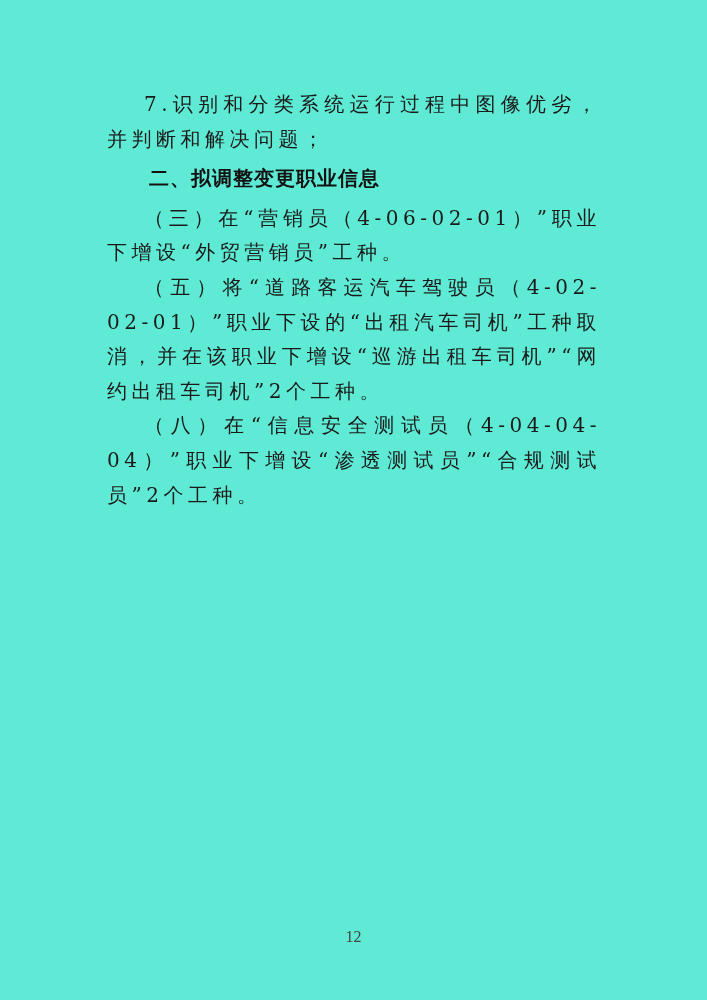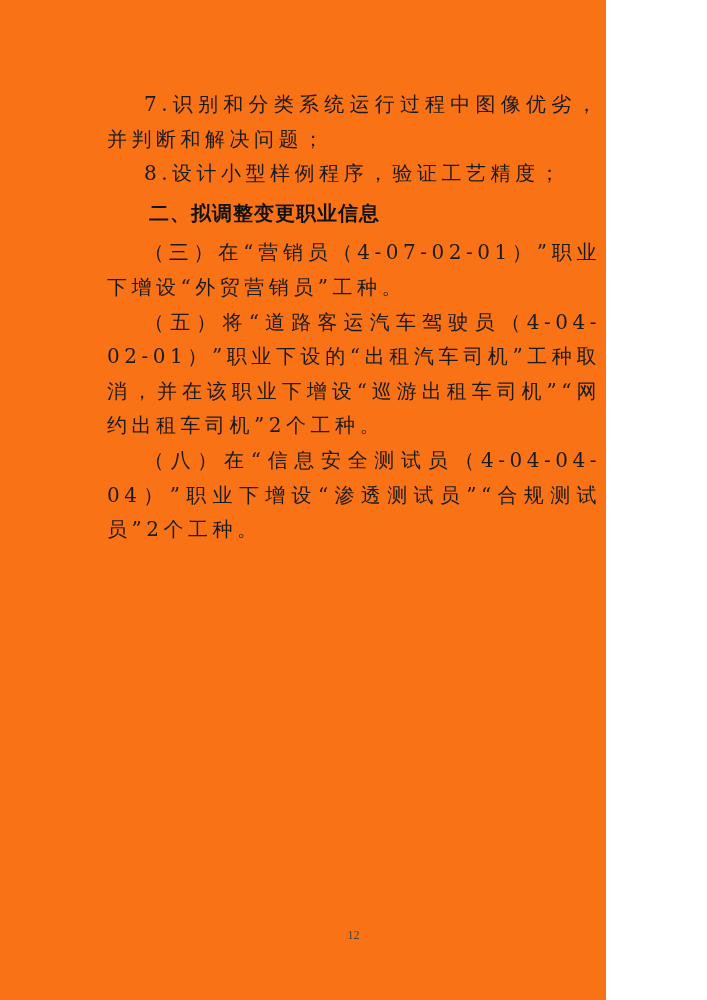--- a/index.html
+++ b/index.html
@@ -10,23 +10,23 @@
     body {
       width: 707px;
       height: 1000px;
       position: relative;
       overflow: hidden;
     }
     .page {
       position: absolute;
       left: 0;
       top: 0;
-      width: 606px;
+      width: 707px;
       height: 1000px;
-      background: #f97316;
+      background: #5eead4;
     }
     .content {
       position: absolute;
       left: 107px;
       top: 87px;
       width: 494px;
       font-family: "DejaVu Serif", "Liberation Serif", serif;
       font-size: 20px;
       line-height: 34.6px;
       color: #1a1a1a;
@@ -48,31 +48,30 @@
       letter-spacing: 1px;
       color: #111111;
     }
     .page-number {
       position: absolute;
       left: 0;
       width: 707px;
       top: 928px;
       text-align: center;
       font-family: "Liberation Serif", "DejaVu Serif", serif;
-      font-size: 12px;
+      font-size: 16px;
       color: #444444;
     }
   </style>
 </head>
 <body>
 
 <div class="page">
   <div class="content">
     <p class="para">7.识别和分类系统运行过程中图像优劣，并判断和解决问题；</p>
-    <p class="para">8.设计小型样例程序，验证工艺精度；</p>
     <p class="heading">二、拟调整变更职业信息</p>
-    <p class="para">（三）在“营销员（4-07-02-01）”职业下增设“外贸营销员”工种。</p>
-    <p class="para">（五）将“道路客运汽车驾驶员（4-04-02-01）”职业下设的“出租汽车司机”工种取消，并在该职业下增设“巡游出租车司机”“网约出租车司机”2个工种。</p>
+    <p class="para">（三）在“营销员（4-06-02-01）”职业下增设“外贸营销员”工种。</p>
+    <p class="para">（五）将“道路客运汽车驾驶员（4-02-02-01）”职业下设的“出租汽车司机”工种取消，并在该职业下增设“巡游出租车司机”“网约出租车司机”2个工种。</p>
     <p class="para">（八）在“信息安全测试员（4-04-04-04）”职业下增设“渗透测试员”“合规测试员”2个工种。</p>
 
   </div>
   <div class="page-number">12</div>
 </div>
 
 </body></html>

